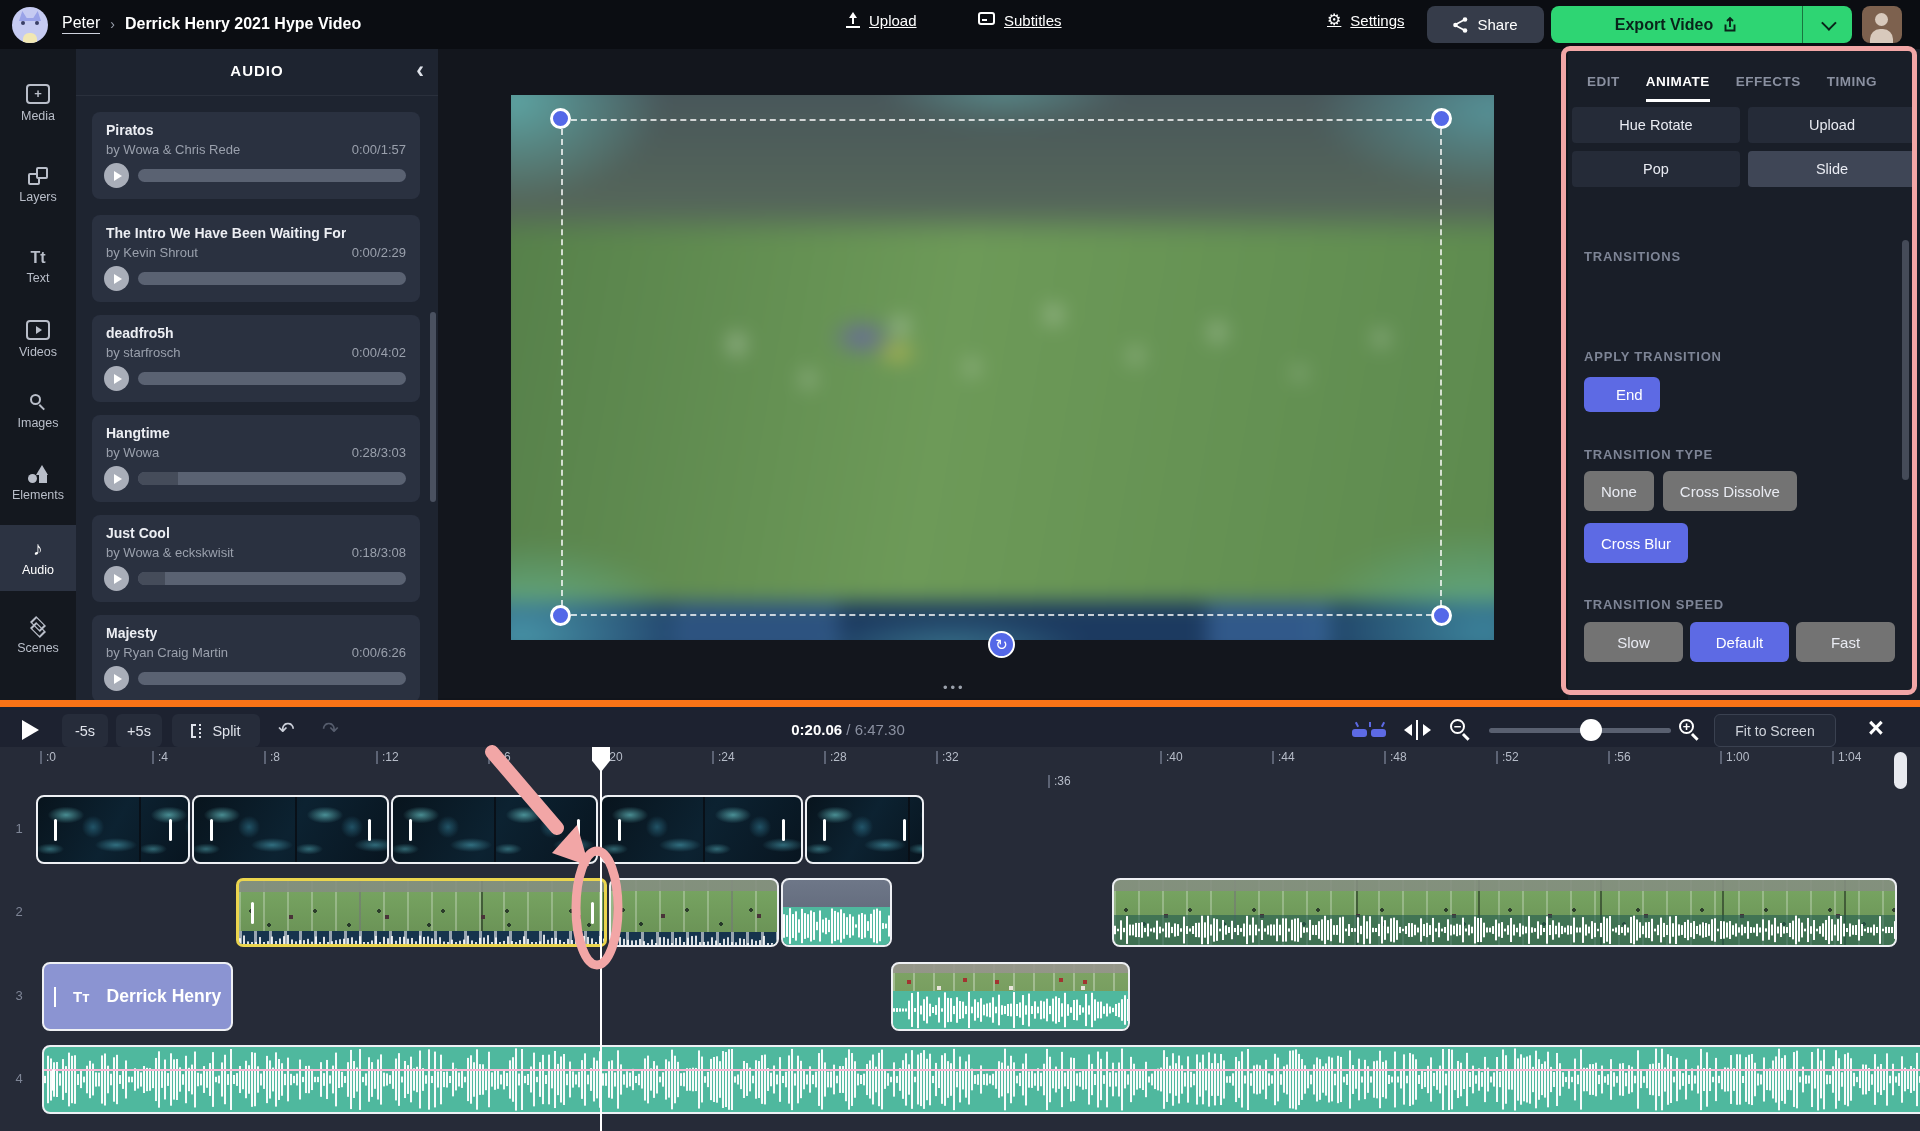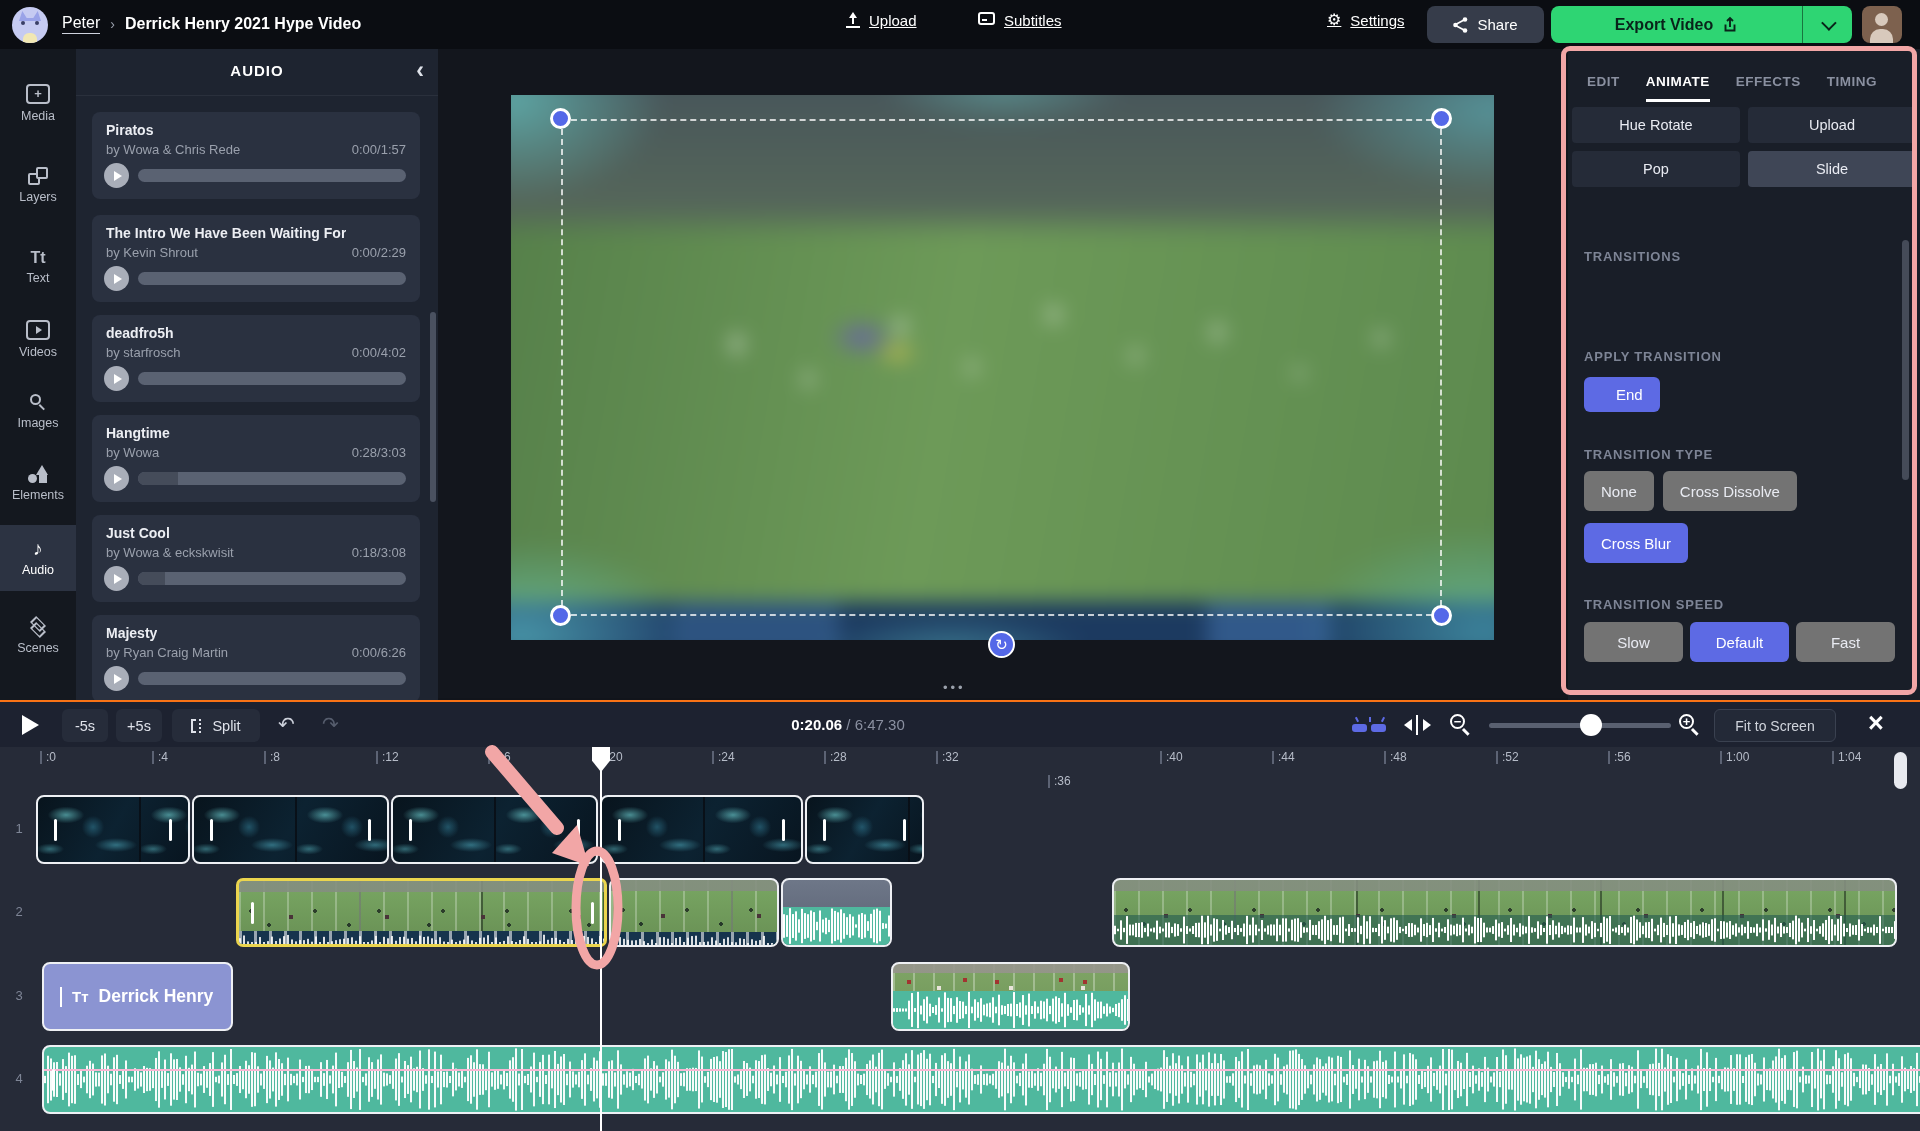--- a/index.html
+++ b/index.html
@@ -124,21 +124,21 @@
   .btn.blue{background:#5d6ae4;color:#fff;}
   .end-btn{position:absolute;left:16px;top:328px;height:35px;padding-left:32px;}
   .type-row{position:absolute;left:16px;top:422px;display:flex;gap:9px;}
   .blur-btn{position:absolute;left:16px;top:474px;}
   .speed-row{position:absolute;left:16px;top:573px;display:flex;gap:7px;}
   .speed-row .btn{width:99px;padding:0;}
   .r-scroll{position:absolute;left:334px;top:191px;width:7px;height:240px;border-radius:4px;background:#454b58;cursor:pointer;}
   .pink-outline{left:1561px;top:46px;width:356px;height:649px;border:5px solid #f2a6a6;border-radius:9px;box-sizing:border-box;pointer-events:none;z-index:45;}
 
   
-  .tctrl{left:0;top:700px;width:1920px;height:47px;background:#1d2230;border-top:2px solid #f97316;box-sizing:border-box;}
+  .tctrl{left:0;top:700px;width:1920px;height:47px;background:#1d2230;border-top:7px solid #f97316;box-sizing:border-box;}
   .playbtn{position:absolute;left:22px;top:13px;width:0;height:0;border-top:10px solid transparent;border-bottom:10px solid transparent;border-left:17px solid #fff;cursor:pointer;}
   .cbtn{position:absolute;top:7px;height:33px;background:#262c3a;border-radius:6px;display:flex;align-items:center;justify-content:center;gap:8px;font-size:14.5px;color:#dfe2ea;cursor:pointer;}
   .split-ic{position:relative;width:13px;height:14px;}
   .split-ic .brk{position:absolute;left:0;top:0;width:5px;height:14px;border:2px solid #dfe2ea;border-right:none;box-sizing:border-box;}
   .split-ic .dsh{position:absolute;left:8px;top:0;width:2px;height:14px;background:repeating-linear-gradient(#dfe2ea 0 2px,transparent 2px 4px);}
   .undo{position:absolute;left:278px;top:12px;font-size:20px;color:#ccd0da;cursor:pointer;line-height:20px;}
   .redo{position:absolute;left:322px;top:12px;font-size:20px;color:#565d6d;cursor:pointer;line-height:20px;}
   .timewrap{position:absolute;left:758px;top:14px;width:180px;text-align:center;font-size:15px;}
   .timecur{font-weight:700;color:#fff;} .timetot{color:#8a90a0;}
   .snap-ic{position:absolute;left:1352px;top:16px;width:38px;height:14px;cursor:pointer;}
@@ -194,21 +194,21 @@
      background-size:auto,auto,88px 30px,72px 28px,96px 30px,auto;}
   .gray-clip{background:linear-gradient(#6e7788,#596173);}
   .scorebar{position:absolute;left:0;right:0;bottom:0;height:13px;background:#16344d;}
   .scorebar:before{content:"";position:absolute;inset:0;background:repeating-linear-gradient(90deg,rgba(255,255,255,.7) 0 3px,transparent 3px 15px);opacity:.8;}
   .dash{position:absolute;top:50%;margin-top:-11px;width:3px;height:22px;border-radius:2px;background:#fff;z-index:3;}
   .waveband{position:absolute;left:0;right:0;bottom:0;overflow:hidden;}
   .teal{background:#4fb89e;}
   .teal-dim{background:rgba(35,92,80,.6);}
   .wave{position:absolute;inset:0;}
   .wave svg{display:block;}
-  .txtclip{background:#8b94d2;display:flex;align-items:center;gap:10px;padding-left:16px;box-sizing:border-box;}
+  .txtclip{background:#8b94d2;display:flex;align-items:center;gap:17px;padding-left:10px;box-sizing:border-box;}
   .txtclip .cursor{width:2px;height:20px;background:#fff;}
   .txtclip .tt{font-size:15px;font-weight:700;color:#fff;}
   .txtclip .lbl{font-size:17.5px;font-weight:700;color:#fff;white-space:nowrap;}
   .pinkline{position:absolute;left:0;right:0;top:22px;height:2px;background:#f7b6d2;z-index:2;}
   .playhead-line{position:absolute;left:600px;top:0;width:2px;height:384px;background:#fff;z-index:20;cursor:ew-resize;}
   .playhead-head{position:absolute;left:592px;top:0;width:18px;height:25px;background:#fff;z-index:21;cursor:ew-resize;
                  clip-path:polygon(0 0,100% 0,100% 55%,50% 100%,0 55%);}
   .annotation{left:0;top:0;width:1920px;height:1131px;pointer-events:none;z-index:60;}
 </style>
 </head>

